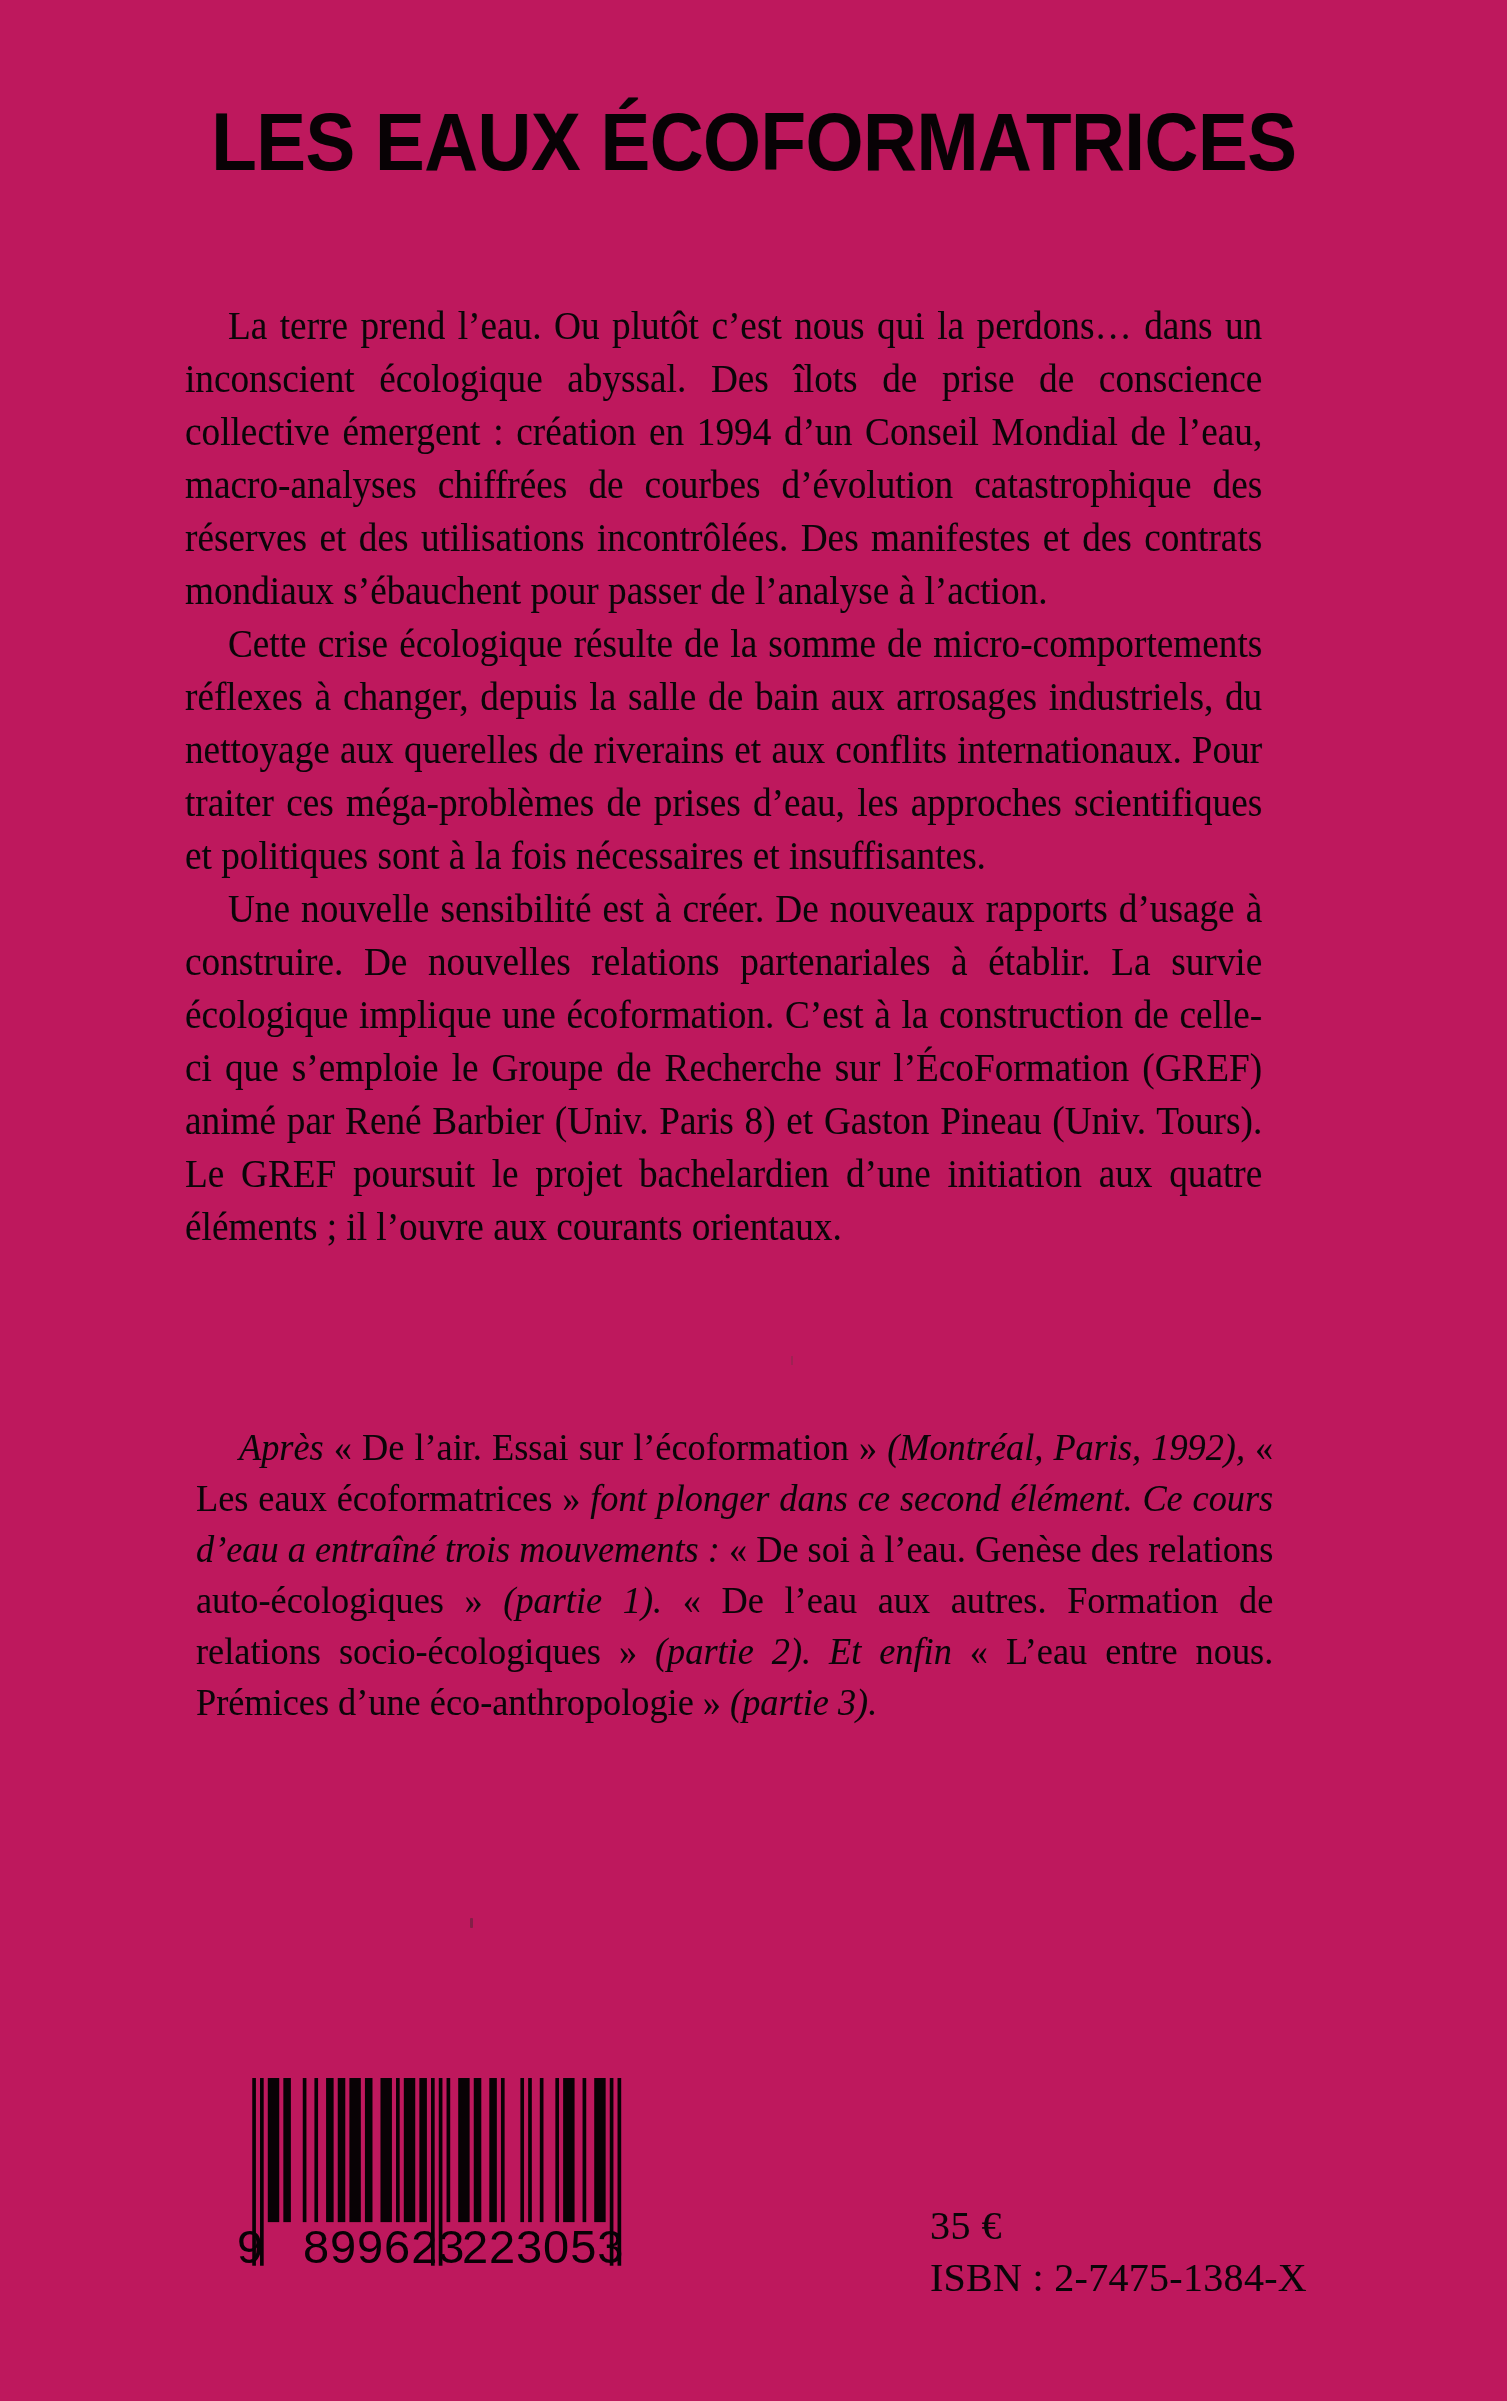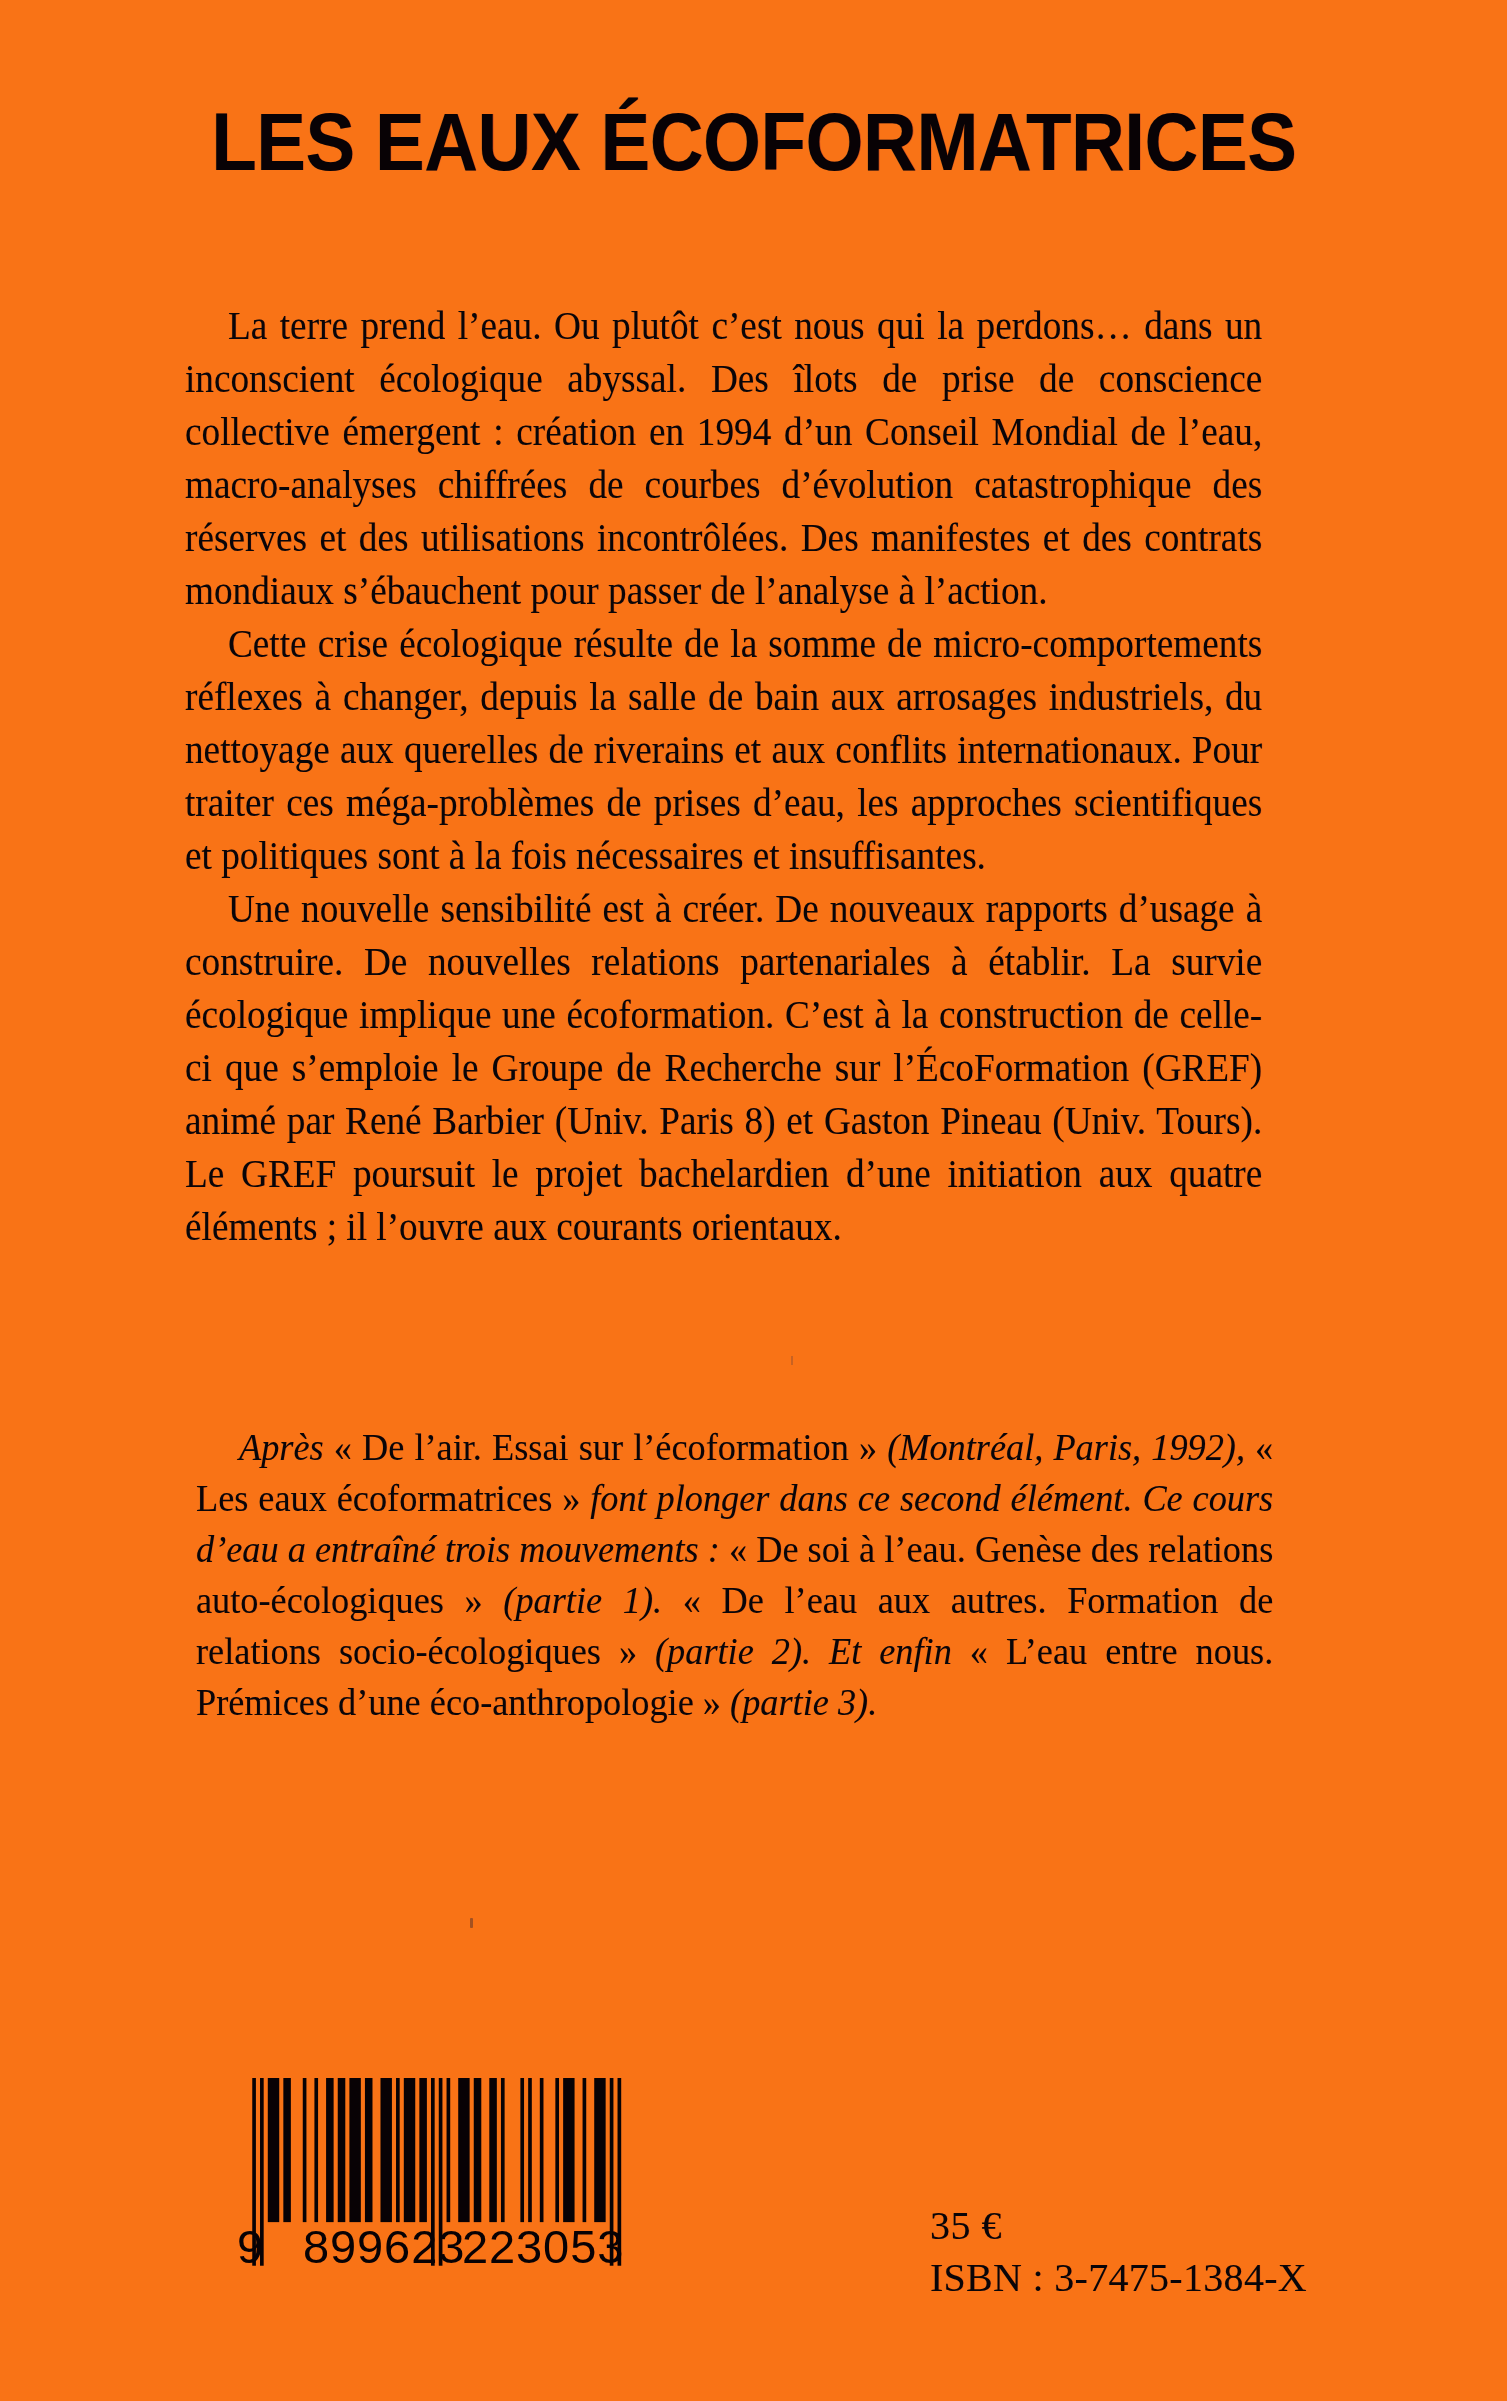--- a/index.html
+++ b/index.html
@@ -13,21 +13,21 @@
     position: relative;
     overflow: hidden;
     font-family: "Liberation Serif", "DejaVu Serif", serif;
     color: #0a0508;
     -webkit-font-smoothing: antialiased;
   }
 
   .page {
     position: absolute;
     inset: 0;
-    background: #f97316;
+    background: #be185d;
   }
 
   
   .title-block {
     position: absolute;
     left: 0;
     right: 0;
     top: 102px;
     text-align: center;
   }
@@ -236,17 +236,17 @@
       </svg>
     <div class="barcode-digits">
       <span class="bc-lead">9</span>
       <span class="bc-left">899623</span>
       <span class="bc-right">223053</span>
     </div>
   </div>
 
   <div class="colophon">
     <div class="price">35 €</div>
-    <div class="isbn">ISBN : 3-7475-1384-X</div>
+    <div class="isbn">ISBN : 2-7475-1384-X</div>
   </div>
 
 </div>
 
 
 </body></html>

